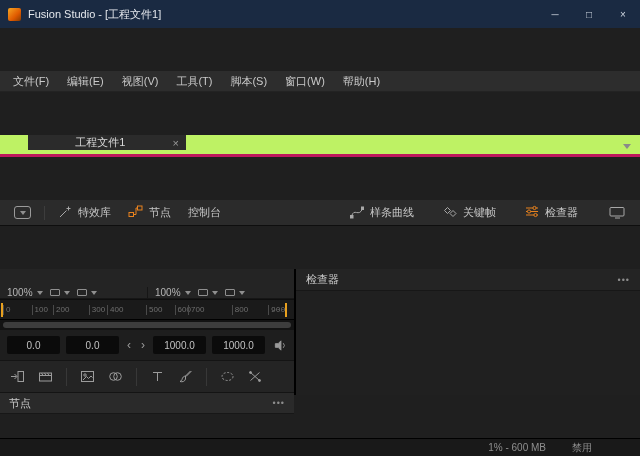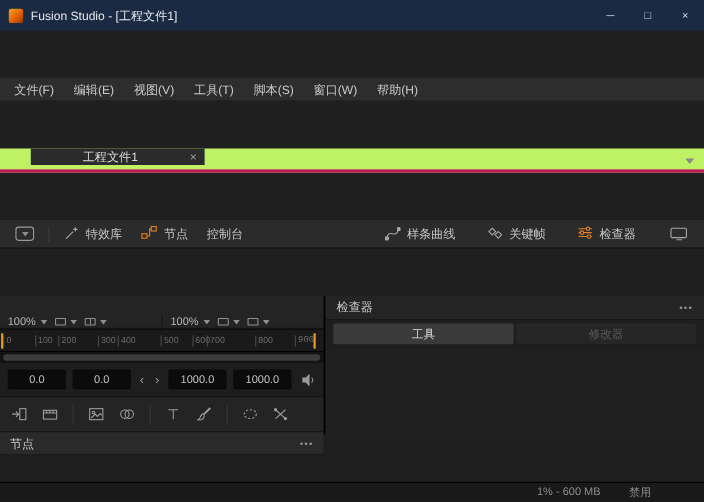--- a/index.html
+++ b/index.html
@@ -320,24 +320,20 @@
         <span class="overflow">•••</span>
       </div>
       <div class="nodes-grid"></div>
     </div>
 
     <div class="right-col">
       <div class="inspector-header">
         <span>检查器</span>
         <span class="overflow">•••</span>
       </div>
-      <div class="inspector-tabs">
-        <div class="itab active">工具</div>
-        <div class="itab inactive">修改器</div>
-      </div>
       <div class="inspector-body"></div>
     </div>
   </div>
 
   <div class="statusbar">
     <span>1% - 600 MB</span>
     <span>禁用</span>
   </div>
 </div>
 

